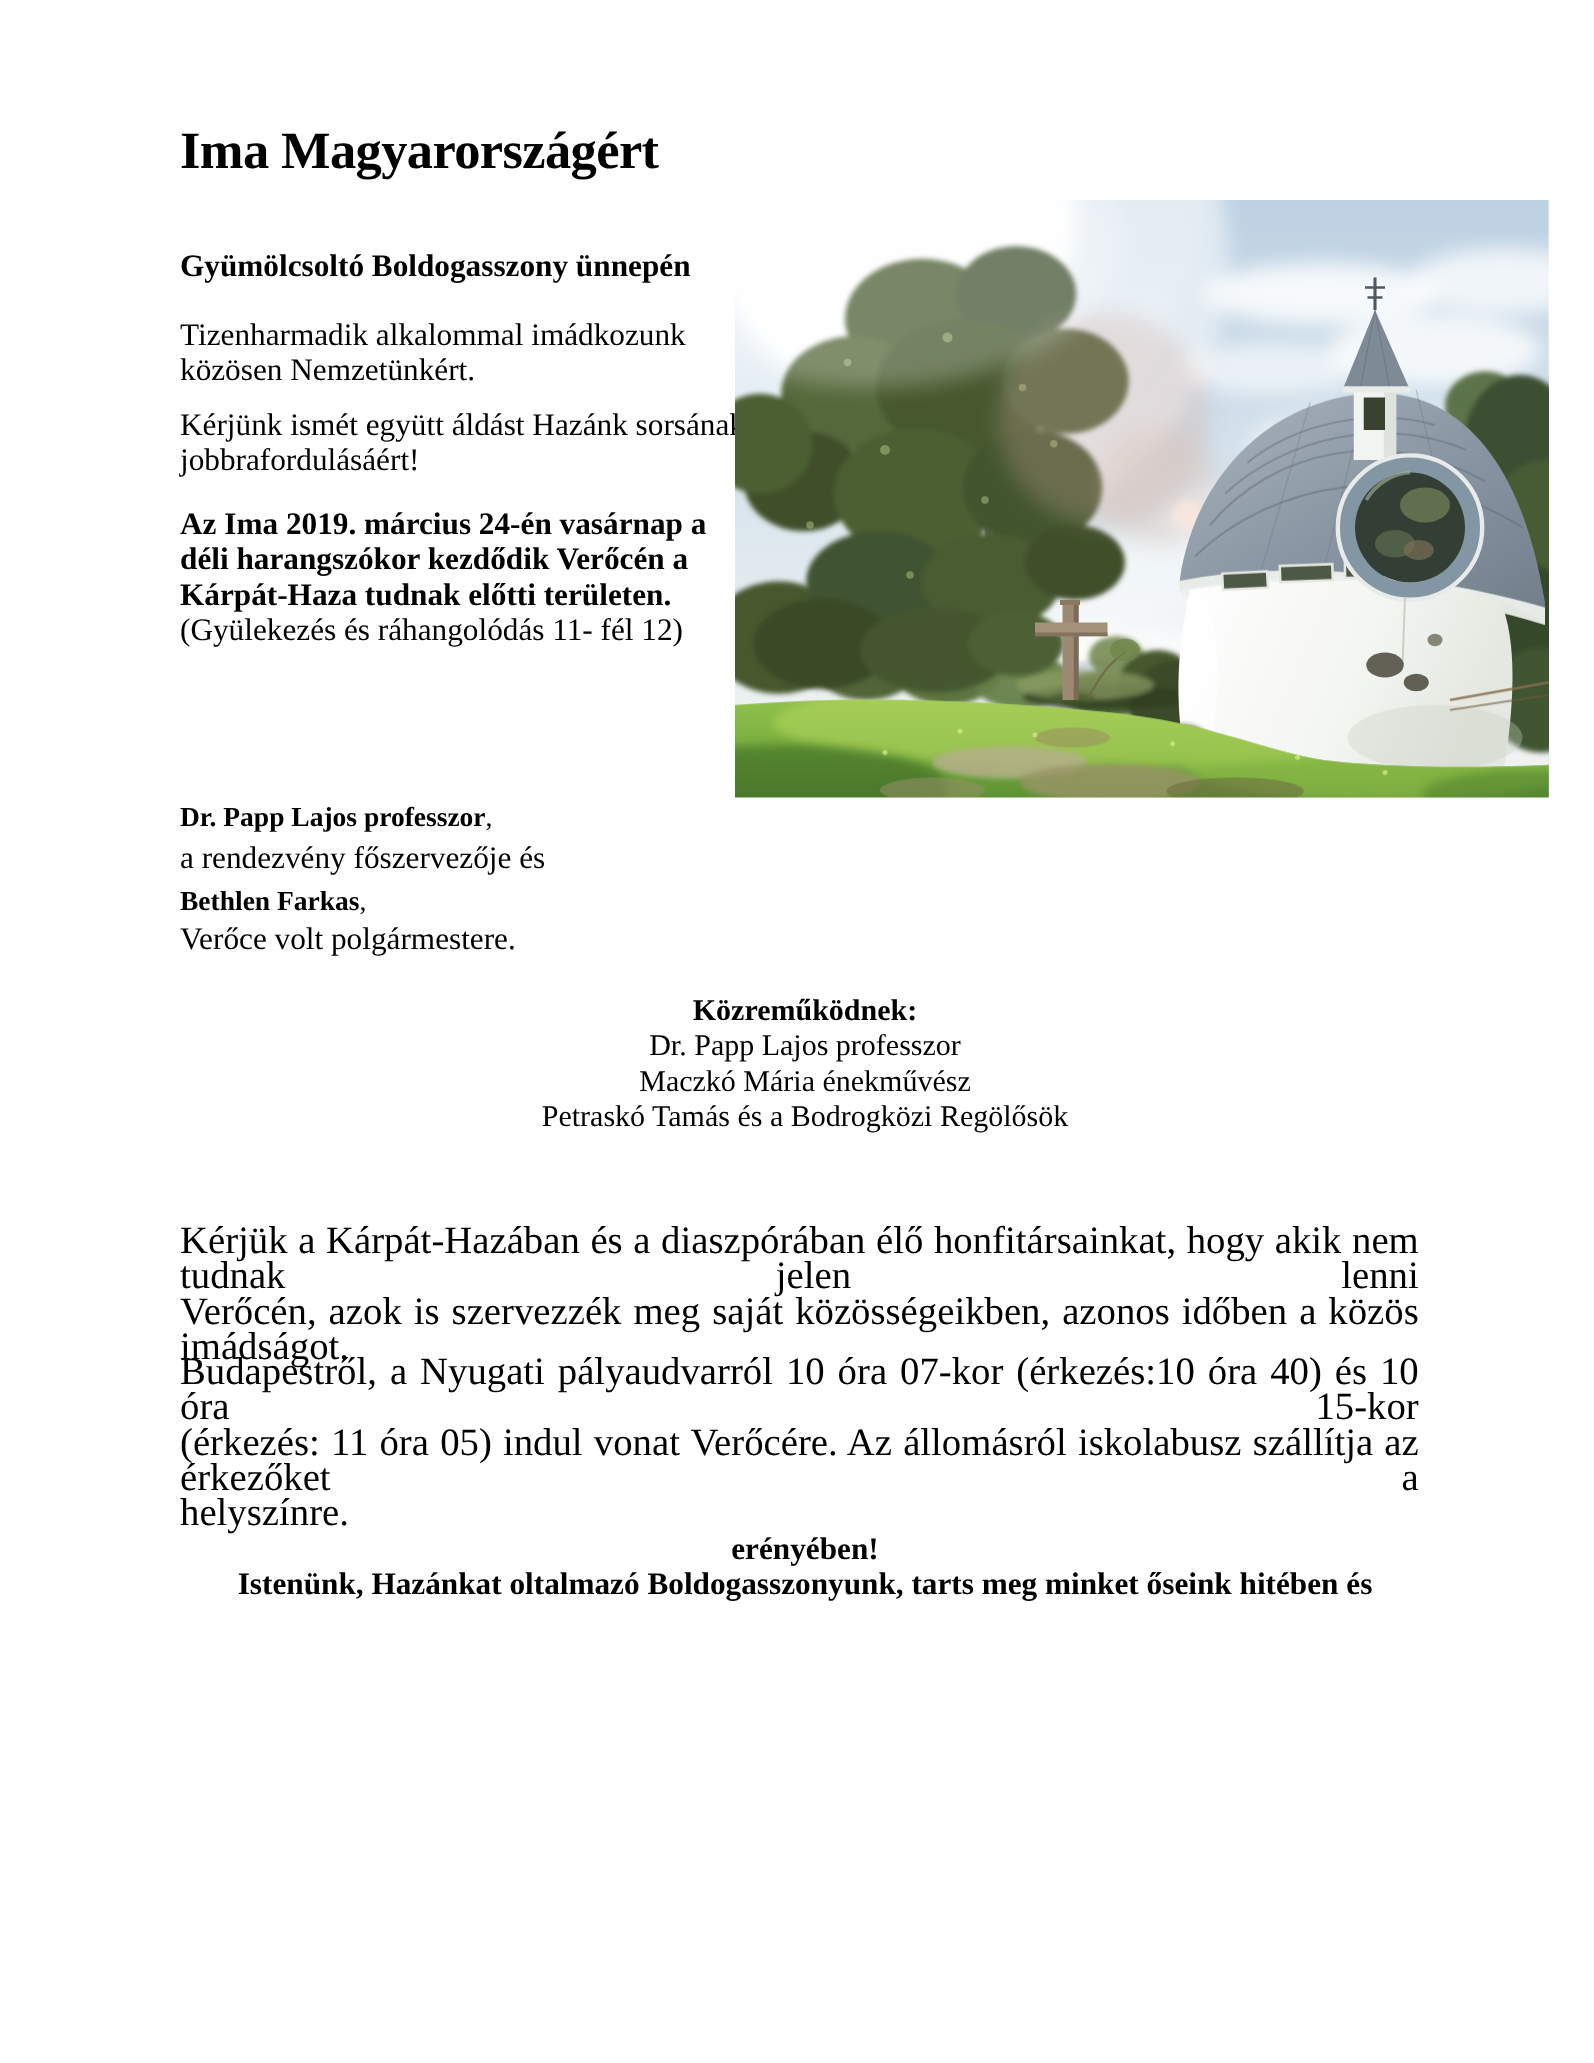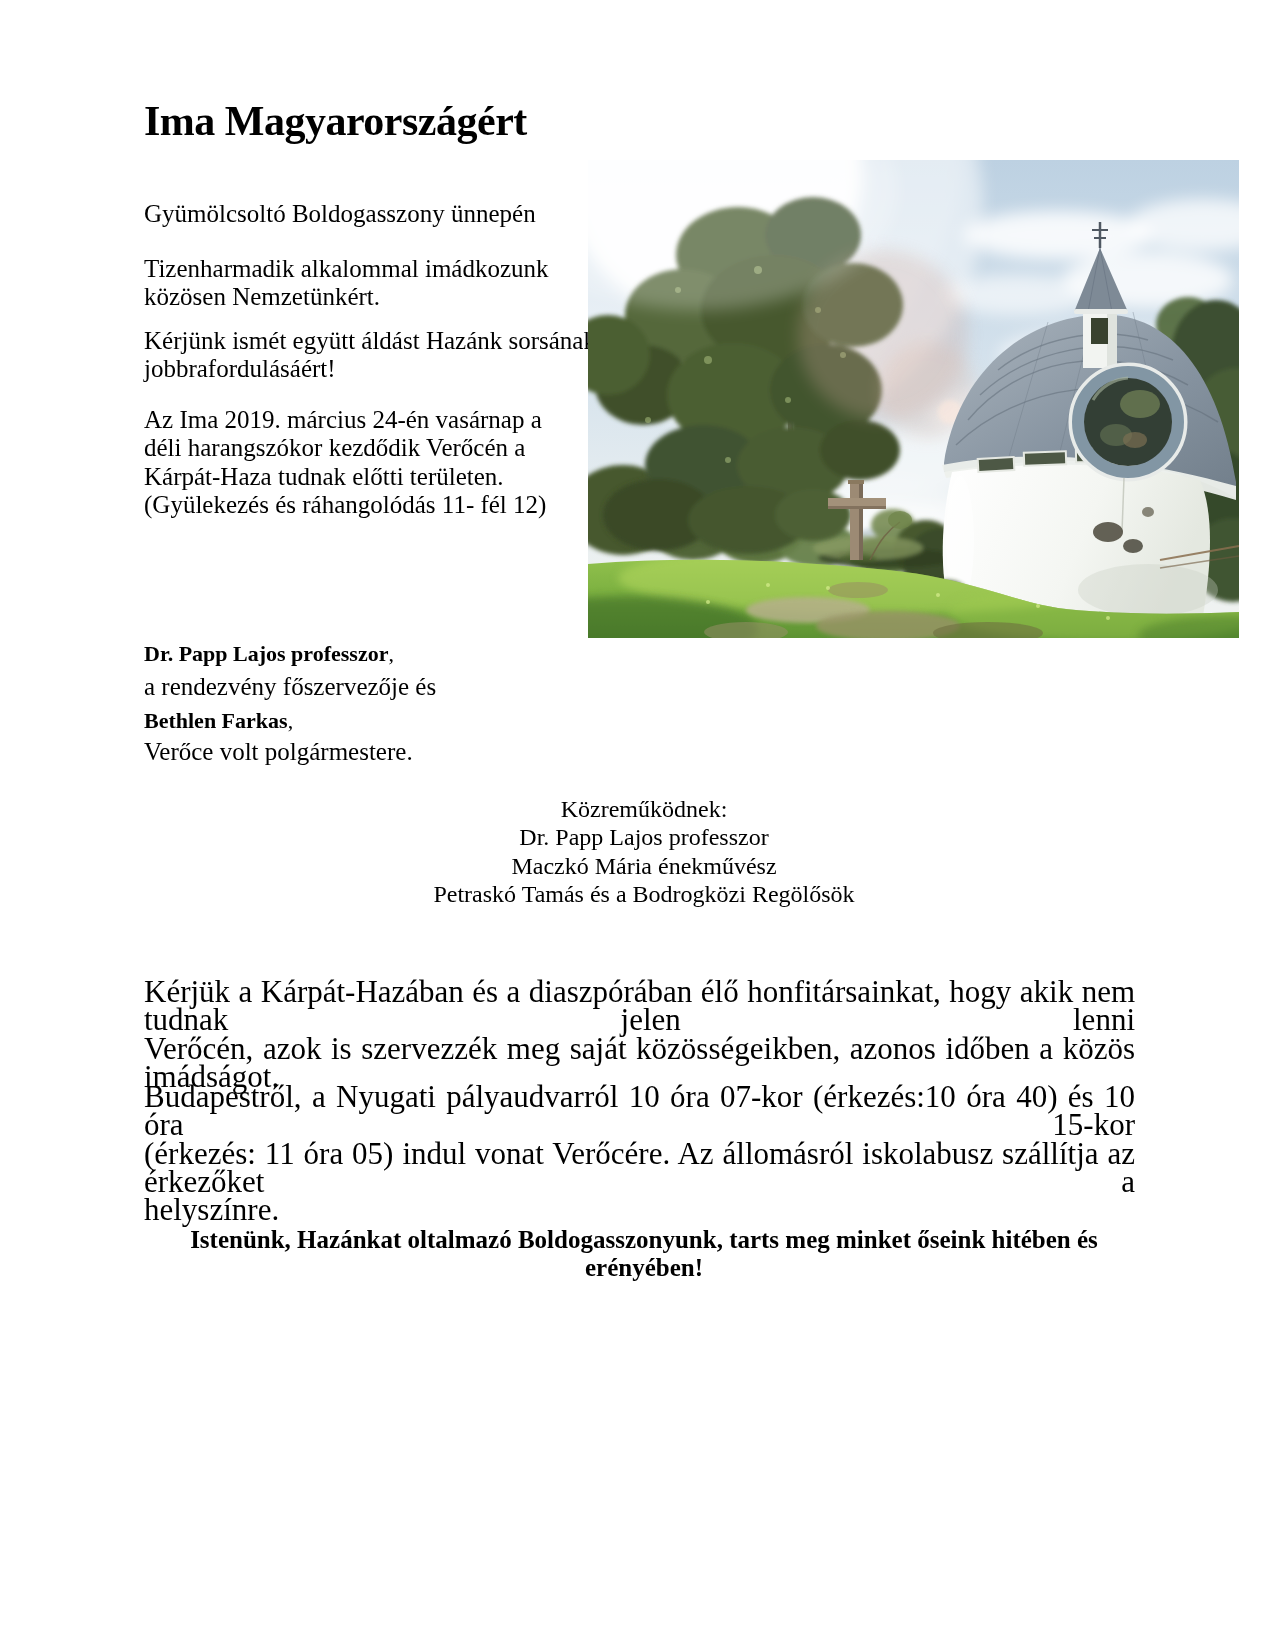--- a/index.html
+++ b/index.html
@@ -9,21 +9,21 @@
     font-family:"Liberation Serif","DejaVu Serif",serif;
     overflow:hidden;
   }
   .abs { position:absolute; }
   .doc-title {
     left:144px; top:99px; font-size:42px; font-weight:bold;
     letter-spacing:-0.5px; white-space:nowrap; line-height:44px;
   }
   .col { left:144px; font-size:25px; line-height:28.3px; }
   .col .tline { white-space:nowrap; }
-  .bold { font-weight:normal; }
+  .bold { font-weight:bold; }
   .name-line { left:144px; font-size:22px; line-height:36px; white-space:nowrap; }
   .name-line .nm { font-weight:bold; }
   .role-line { left:144px; font-size:25px; line-height:28px; white-space:nowrap; }
   .centered-block {
     left:144px; width:1000px; text-align:center;
     font-size:24px; line-height:28.3px;
   }
   .just-para { left:144px; width:991px; font-size:31px; line-height:28.3px; }
   .jline { text-align:justify; text-align-last:justify; }
   .lline { text-align:left; }
@@ -81,22 +81,22 @@
     <div class="jline">Verőcén, azok is szervezzék meg saját közösségeikben, azonos időben a közös imádságot.</div>
   </div>
 
   <div class="abs just-para" style="top:1083px;">
     <div class="jline">Budapestről, a Nyugati pályaudvarról 10 óra 07-kor (érkezés:10 óra 40) és 10 óra 15-kor</div>
     <div class="jline">(érkezés: 11 óra 05) indul vonat Verőcére. Az állomásról iskolabusz szállítja az érkezőket a</div>
     <div class="lline">helyszínre.</div>
   </div>
 
   <div class="abs closing" style="top:1226px;">
+    <div>erényében!</div>
     <div>Istenünk, Hazánkat oltalmazó Boldogasszonyunk, tarts meg minket őseink hitében és</div>
-    <div>erényében!</div>
   </div>
 
   <figure class="abs photo-fig">
     <svg width="651" height="478" viewBox="0 0 651 478" xmlns="http://www.w3.org/2000/svg">
       <defs>
         <linearGradient id="skyG" x1="0" y1="0" x2="0" y2="1">
           <stop offset="0" stop-color="#bdd1e2"></stop>
           <stop offset="0.4" stop-color="#d3e1ec"></stop>
           <stop offset="0.75" stop-color="#e9eff1"></stop>
           <stop offset="1" stop-color="#f1f3f1"></stop>

